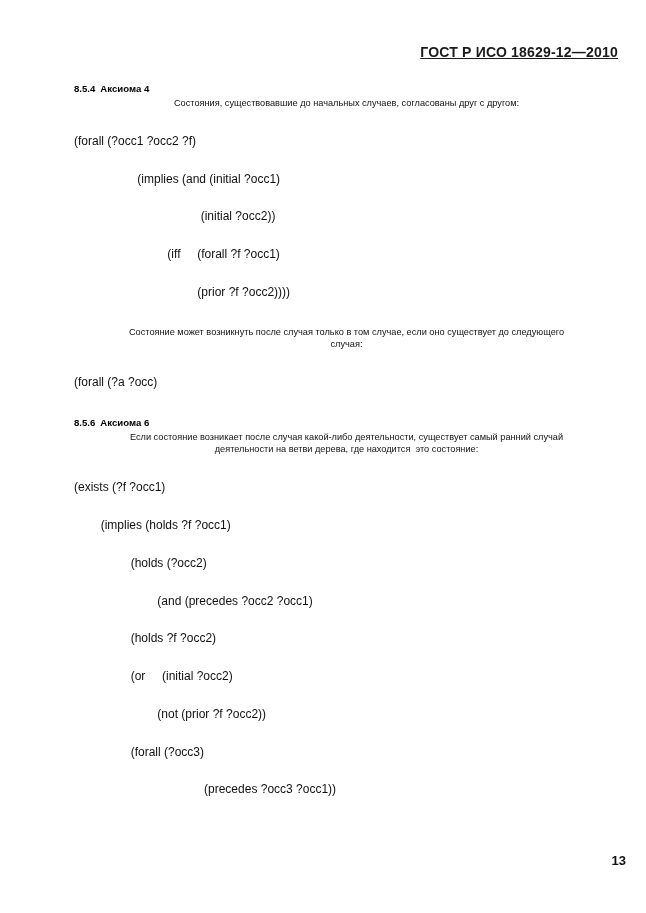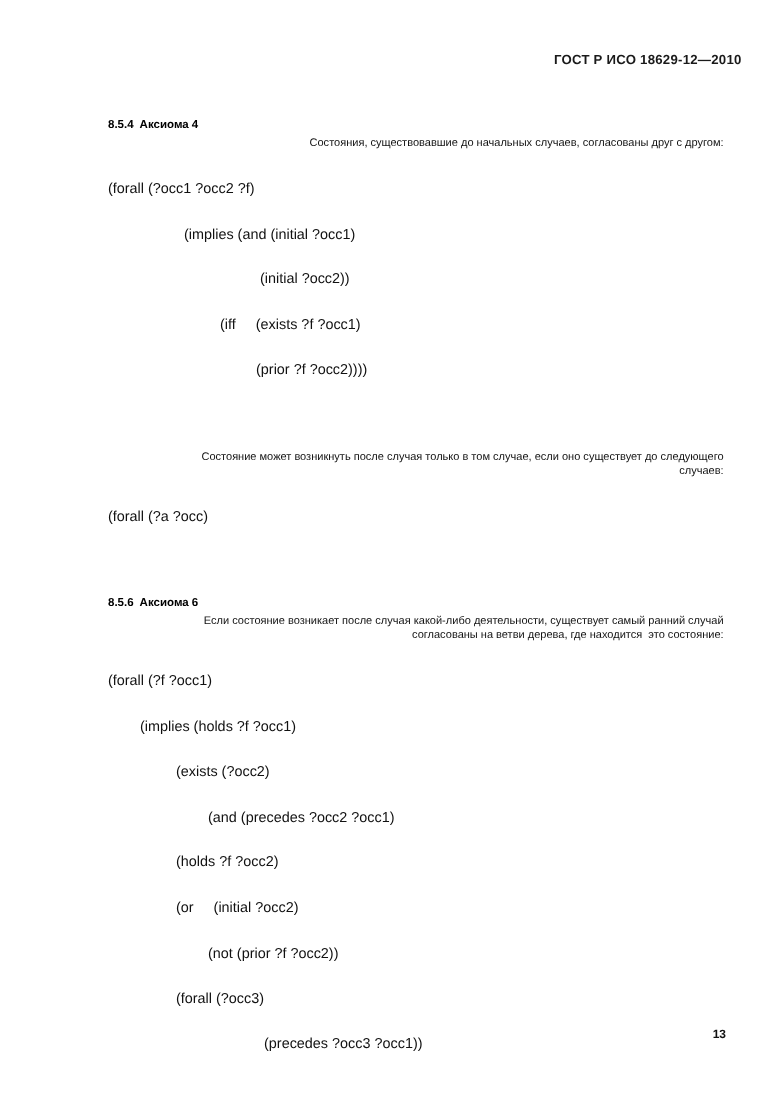--- a/index.html
+++ b/index.html
@@ -15,25 +15,26 @@
     position: relative;
     width: 646px;
     height: 913px;
     background: #ffffff;
     overflow: hidden;
   }
   .header {
     position: absolute;
     top: 44px;
     right: 28px;
-    font-size: 11px;
+    font-size: 14px;
     font-weight: bold;
     letter-spacing: 0.2px;
     color: #1a1a1a;
     white-space: nowrap;
+    text-decoration: underline;
   }
   .content {
     position: absolute;
     left: 74px;
     top: 82px;
     width: 545px;
   }
   .h3 {
     font-size: 9.6px;
     font-weight: bold;
@@ -41,42 +42,42 @@
     margin: 0 0 2px 0;
     line-height: 13px;
     white-space: nowrap;
   }
   .h3 .num { margin-right: 5px; }
   .para {
     font-size: 9.2px;
     line-height: 12.6px;
     color: #111;
     margin: 0;
-    text-align: right;
+    text-align: center;
   }
   .para .ln { display: block; white-space: pre; }
   .code {
     font-family: "Liberation Sans", sans-serif;
     font-size: 12px;
     line-height: 12.6px;
     color: #111;
     margin: 0;
     white-space: pre;
   }
   .code .ln { display: block; white-space: pre; }
   .gap-2 { height: 2px; }
   .pageno {
     position: absolute;
-    right: 41px;
+    right: 20px;
     bottom: 45px;
-    font-size: 10px;
+    font-size: 13px;
     font-weight: bold;
     color: #111;
   }
-  .sec-block { margin: 16px; padding: 0; }
+  .sec-block { margin: 0; padding: 0; }
 </style>
 </head>
 <body>
 
 <div class="page">
 
   <div class="header">ГОСТ Р ИСО 18629-12—2010</div>
 
   <div class="content">
 
@@ -84,51 +85,51 @@
       <div class="h3">
         <span class="num">8.5.4</span><span>Аксиома 4</span>
       </div>
       <div class="para">
         <span class="ln">Состояния, существовавшие до начальных случаев, согласованы друг с другом:</span>
       </div>
       <div class="code">
         <span class="ln">(forall (?occ1 ?occ2 ?f)</span>
         <span class="ln">                   (implies (and (initial ?occ1)</span>
         <span class="ln">                                      (initial ?occ2))</span>
-        <span class="ln">                            (iff     (exists ?f ?occ1)</span>
+        <span class="ln">                            (iff     (forall ?f ?occ1)</span>
         <span class="ln">                                     (prior ?f ?occ2))))</span>
       </div>
     </div>
 
     <div class="gap-2"></div>
 
     <div class="sec-block">
       <div class="para">
         <span class="ln">Состояние может возникнуть после случая только в том случае, если оно существует до следующего</span>
-        <span class="ln">случаев:</span>
+        <span class="ln">случая:</span>
       </div>
       <div class="code">
         <span class="ln">(forall (?a ?occ)</span>
       </div>
     </div>
 
     <div class="gap-2"></div>
 
     <div class="sec-block">
       <div class="h3">
         <span class="num">8.5.6</span><span>Аксиома 6</span>
       </div>
       <div class="para">
         <span class="ln">Если состояние возникает после случая какой-либо деятельности, существует самый ранний случай</span>
-        <span class="ln">согласованы на ветви дерева, где находится  это состояние:</span>
+        <span class="ln">деятельности на ветви дерева, где находится  это состояние:</span>
       </div>
       <div class="code">
-        <span class="ln">(forall (?f ?occ1)</span>
+        <span class="ln">(exists (?f ?occ1)</span>
         <span class="ln">        (implies (holds ?f ?occ1)</span>
-        <span class="ln">                 (exists (?occ2)</span>
+        <span class="ln">                 (holds (?occ2)</span>
         <span class="ln">                         (and (precedes ?occ2 ?occ1)</span>
         <span class="ln">                 (holds ?f ?occ2)</span>
         <span class="ln">                 (or     (initial ?occ2)</span>
         <span class="ln">                         (not (prior ?f ?occ2))</span>
         <span class="ln">                 (forall (?occ3)</span>
         <span class="ln">                                       (precedes ?occ3 ?occ1))</span>
         
       </div>
     </div>
 

